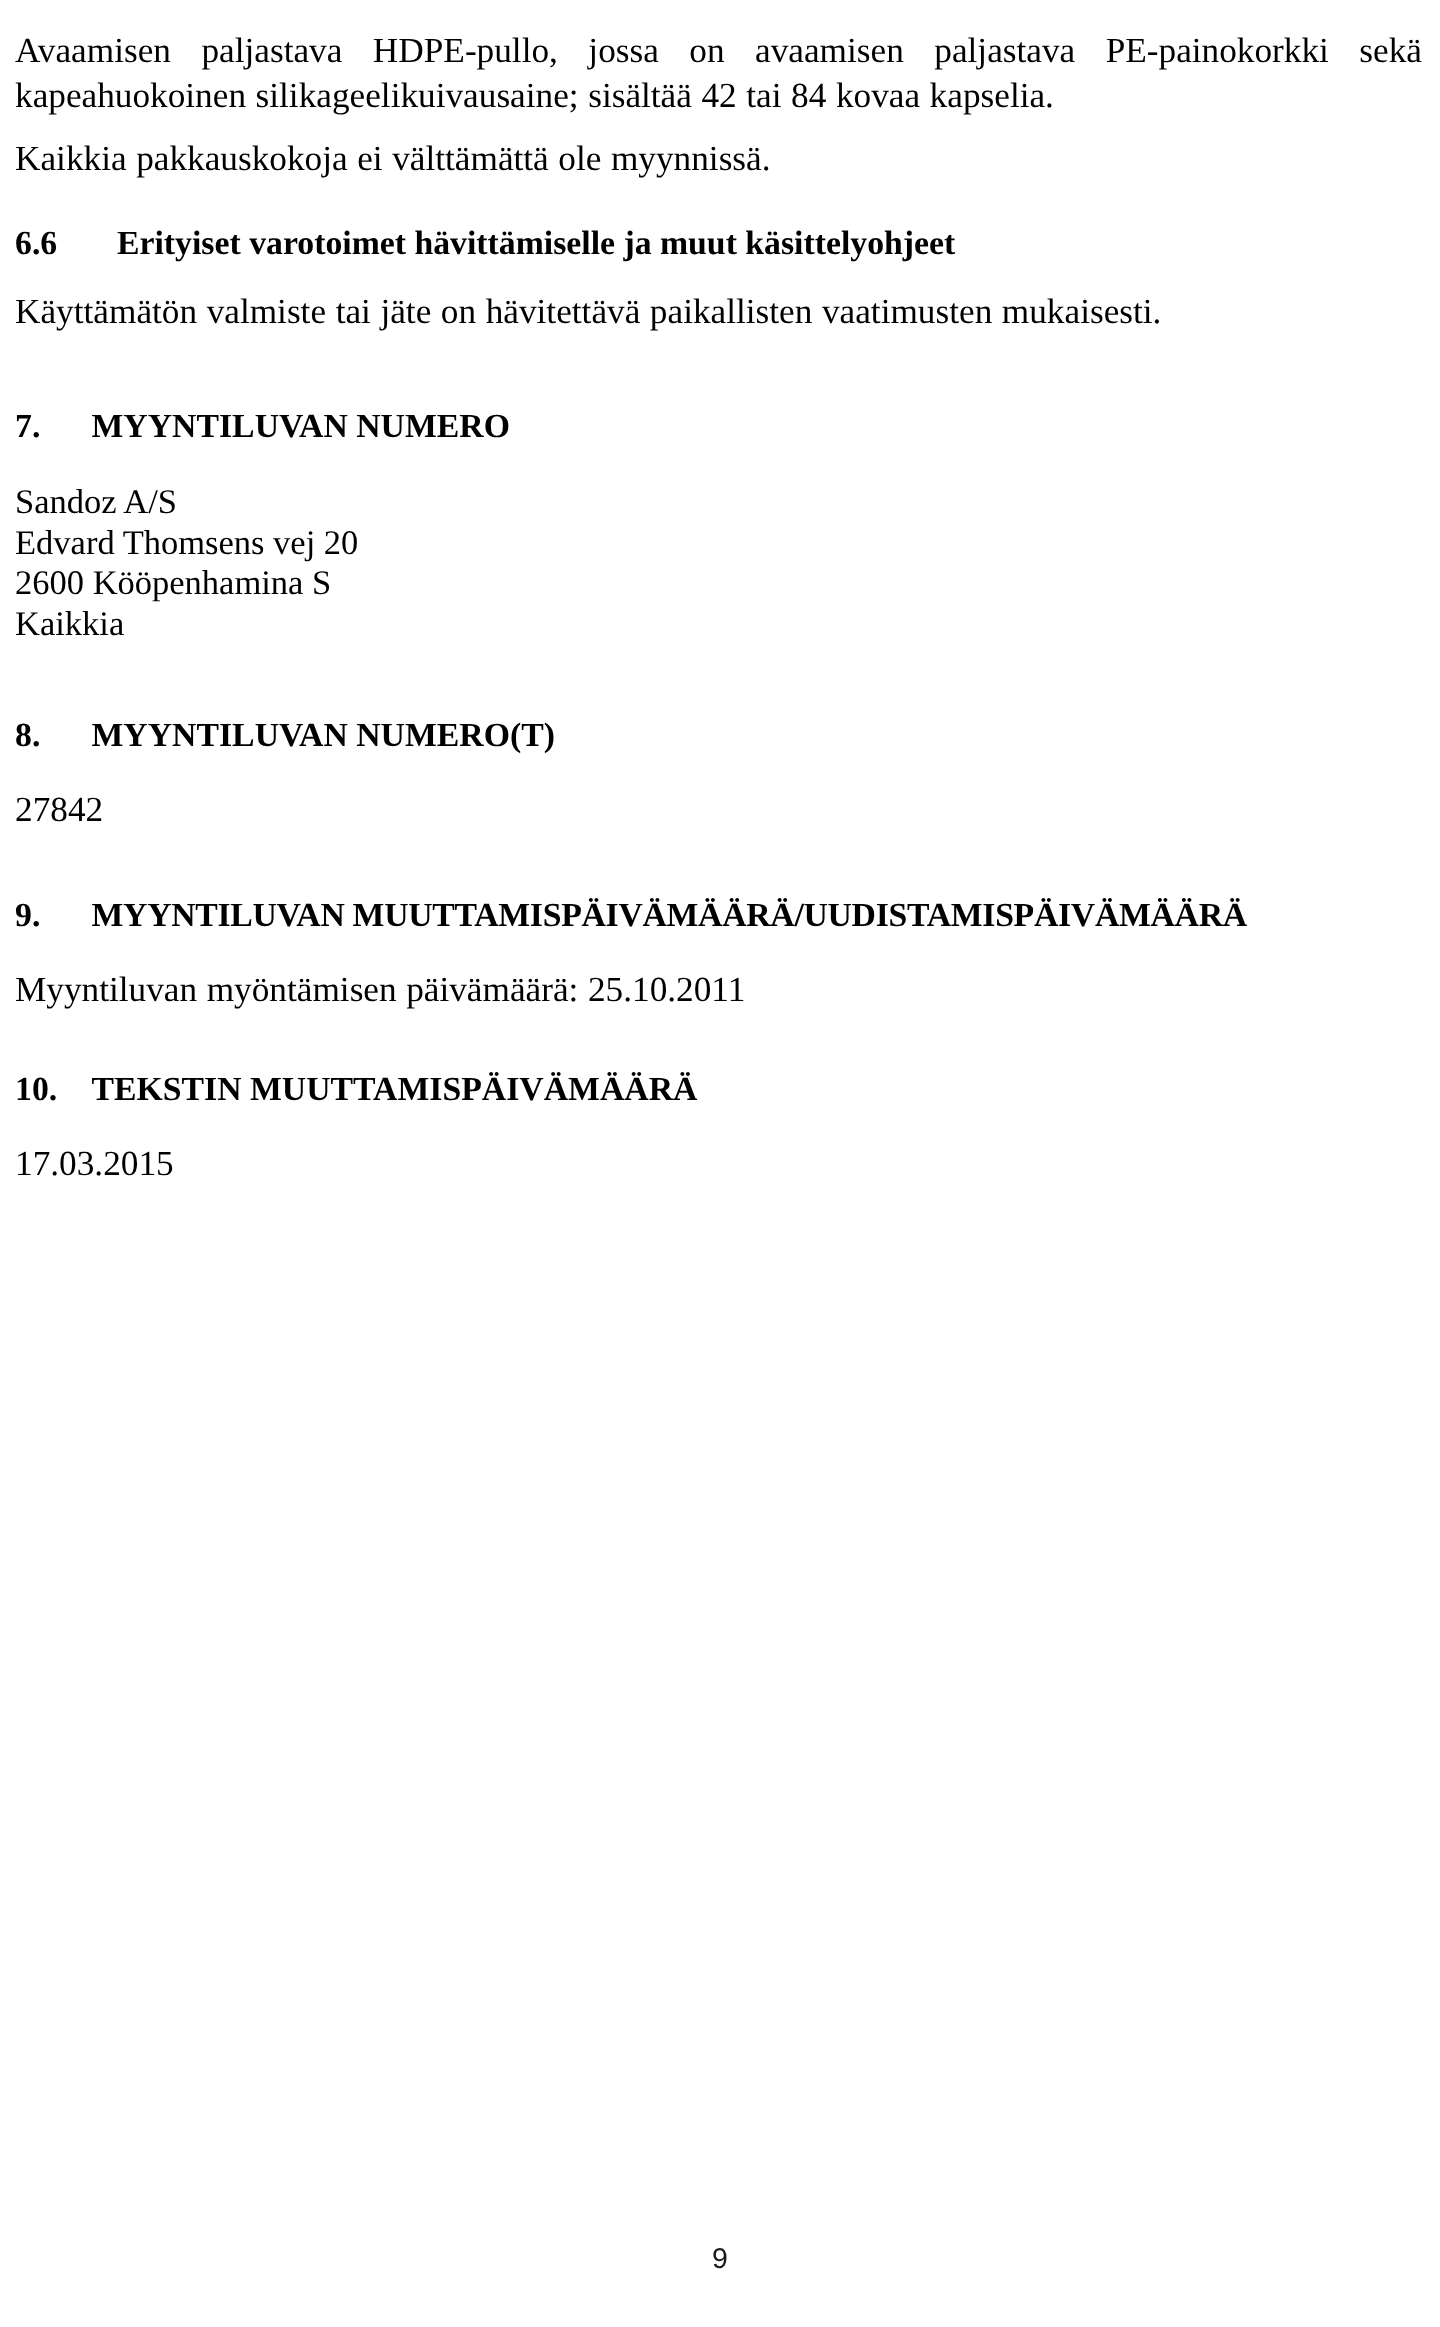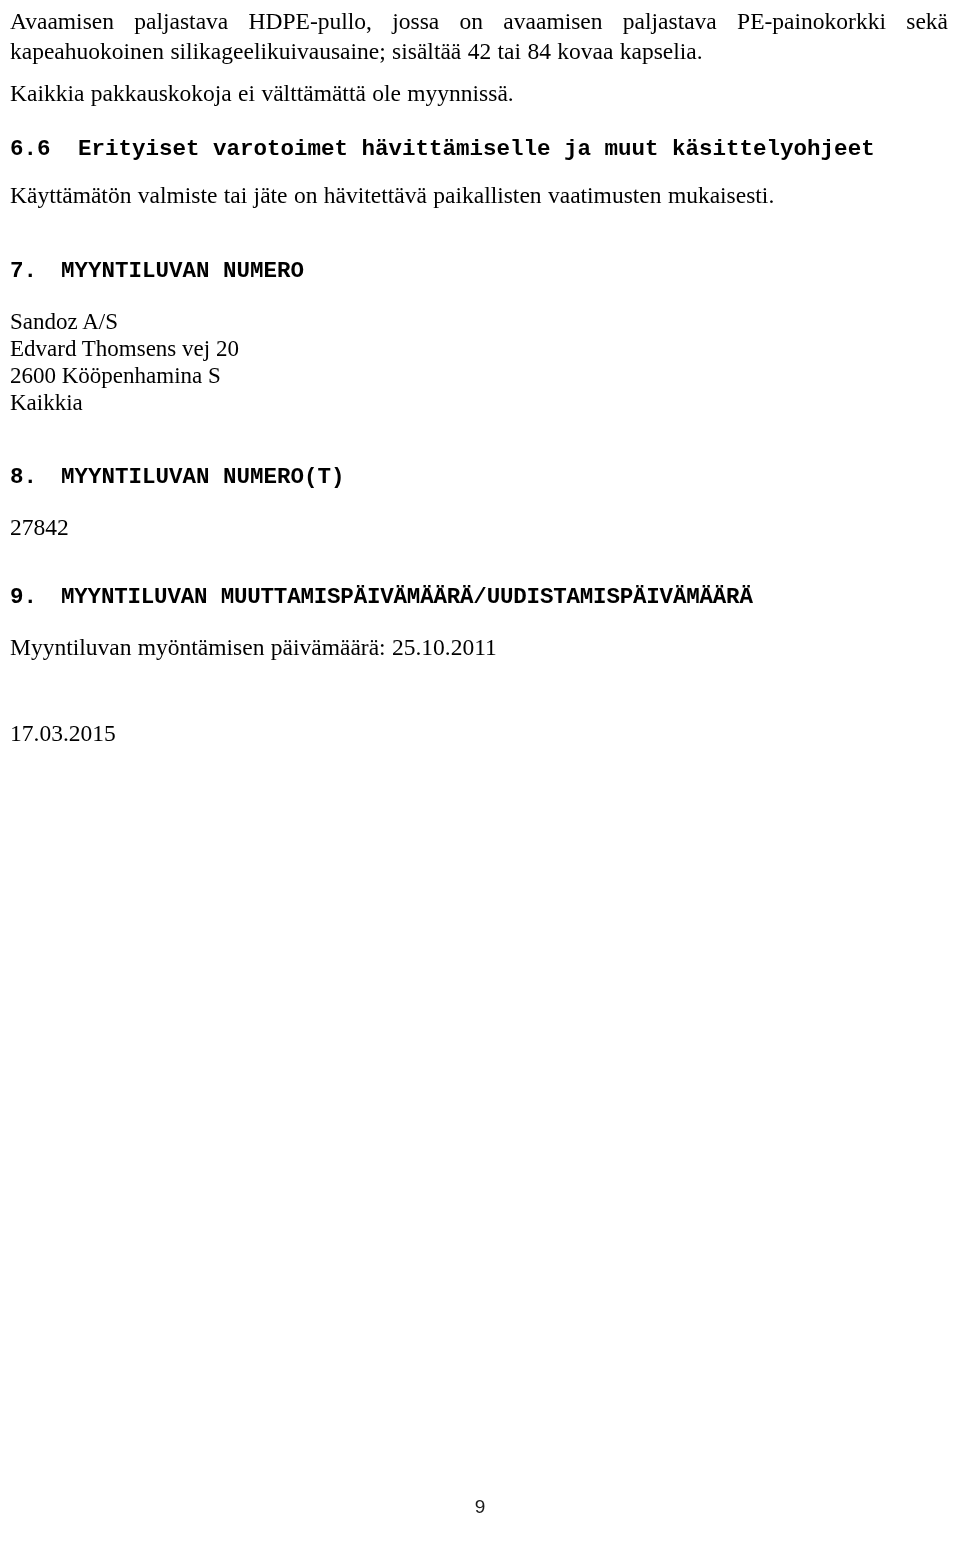--- a/index.html
+++ b/index.html
@@ -37,32 +37,32 @@
   .para {
     font-size: 23.5px;
     line-height: 30px;
     margin: 0;
     word-spacing: 0.5px;
   }
   .para.justify {
     text-align: justify;
     text-align-last: left;
     width: 938px;
+    margin-top: 13px;
   }
 
   
   .heading {
     font-size: 22.5px;
     line-height: 30px;
     font-weight: bold;
     margin: 0;
     display: flex;
     align-items: baseline;
     white-space: nowrap;
-    font-family: Liberation Mono, monospace;
   }
   .heading .num {
     display: inline-block;
     flex: 0 0 auto;
   }
   .heading .title {
     display: inline-block;
     flex: 0 0 auto;
   }
   
@@ -160,20 +160,24 @@
       <span class="num">9.</span>
       <span class="title">MYYNTILUVAN MUUTTAMISPÄIVÄMÄÄRÄ/UUDISTAMISPÄIVÄMÄÄRÄ</span>
     </div>
 
     <div class="sp-20"></div>
 
     <p class="para">Myyntiluvan myöntämisen päivämäärä: 25.10.2011</p>
 
     <div class="sp-36"></div>
 
+    <div class="heading tab-51">
+      <span class="num">10.</span>
+      <span class="title">TEKSTIN MUUTTAMISPÄIVÄMÄÄRÄ</span>
+    </div>
 
     <div class="sp-20"></div>
 
     <p class="para">17.03.2015</p>
 
   </div>
 
   <div class="footer">9</div>
 </div>
 

